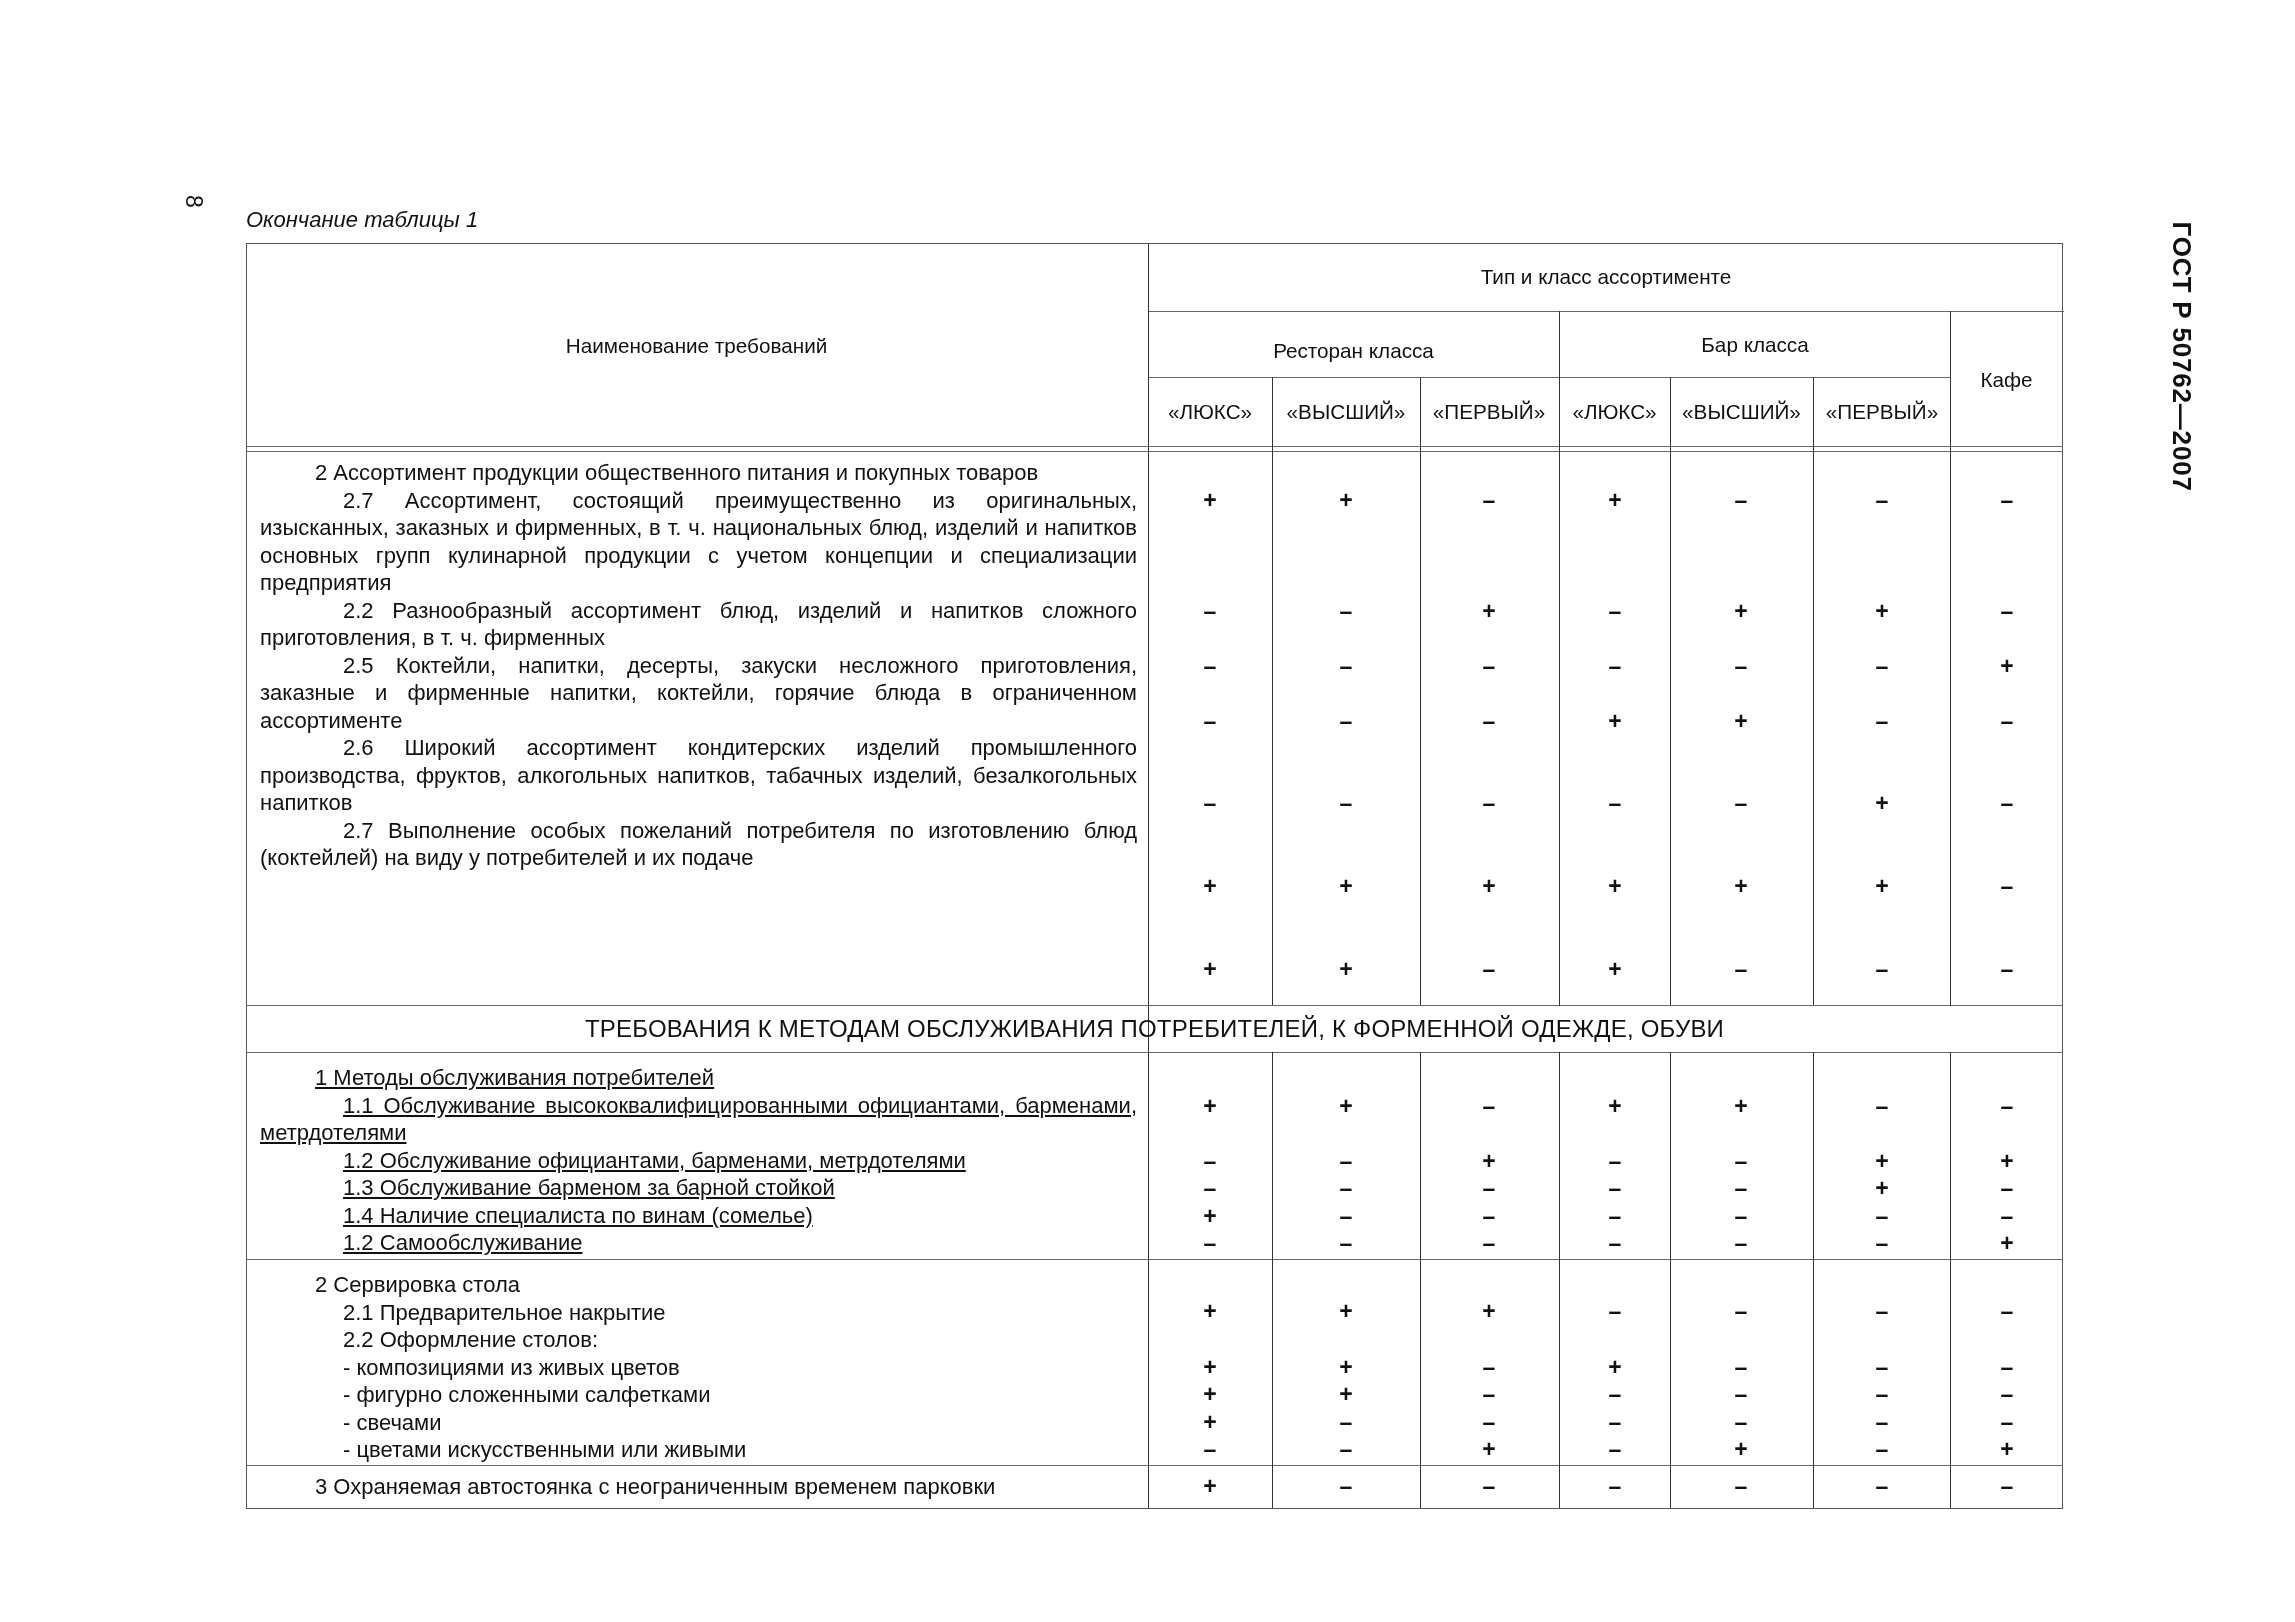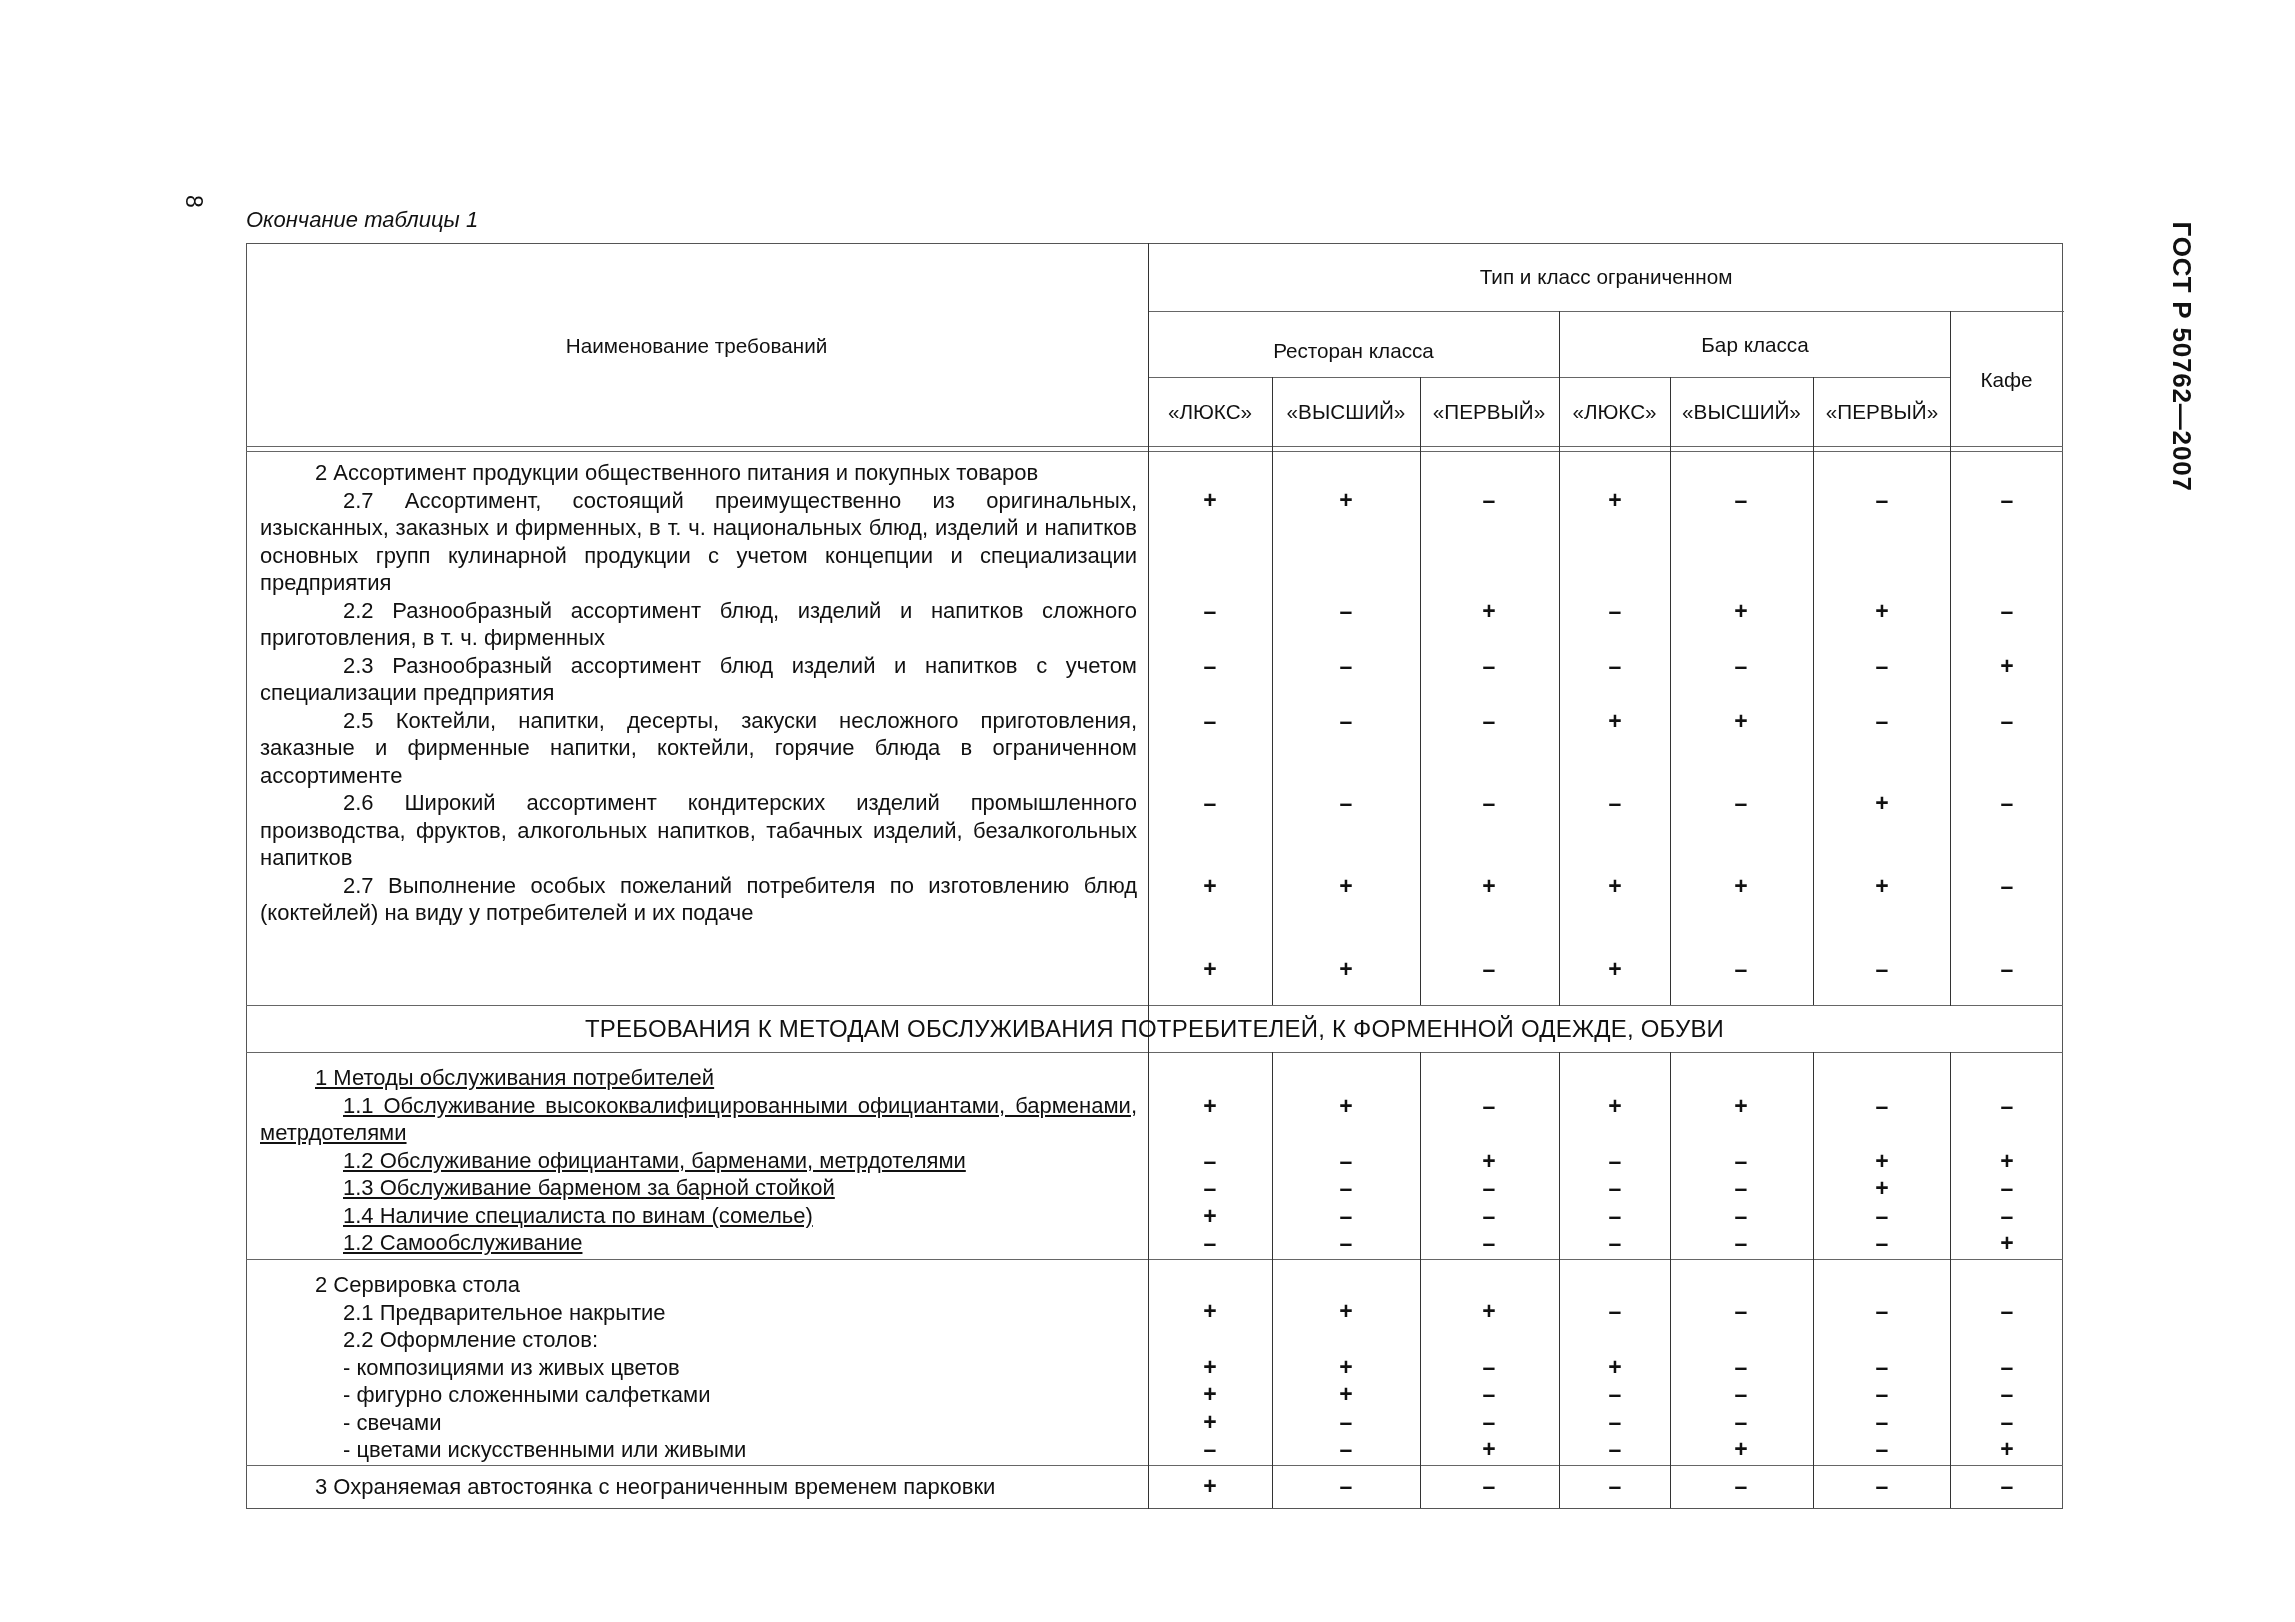--- a/index.html
+++ b/index.html
@@ -53,36 +53,35 @@
     <div class="vline" style="left: 1559px; top: 1052px; height: 456px;"></div>
     <div class="vline" style="left: 1670px; top: 377px; height: 628px;"></div>
     <div class="vline" style="left: 1670px; top: 1052px; height: 456px;"></div>
     <div class="vline" style="left: 1813px; top: 377px; height: 628px;"></div>
     <div class="vline" style="left: 1813px; top: 1052px; height: 456px;"></div>
     <div class="vline" style="left: 1950px; top: 311px; height: 695px;"></div>
     <div class="vline" style="left: 1950px; top: 1052px; height: 456px;"></div>
   </div>
 
 <div class="hdr" style="left:246px;top:243px;width:901px;height:205px;">Наименование требований</div>
-<div class="hdr" style="left:1148px;top:243px;width:916px;height:68px;">Тип и класс ограниченном</div>
+<div class="hdr" style="left:1148px;top:243px;width:916px;height:68px;">Тип и класс ассортименте</div>
 <div class="hdr" style="left:1148px;top:311px;width:411px;height:79px;">Ресторан класса</div>
 <div class="hdr" style="left:1559px;top:311px;width:392px;height:67px;">Бар класса</div>
 <div class="hdr" style="left:1950px;top:311px;width:113px;height:137px;">Кафе</div>
 <div class="hdr" style="left:1148px;top:377px;width:124px;height:70px;">«ЛЮКС»</div>
 <div class="hdr" style="left:1272px;top:377px;width:148px;height:70px;">«ВЫСШИЙ»</div>
 <div class="hdr" style="left:1420px;top:377px;width:138px;height:70px;">«ПЕРВЫЙ»</div>
 <div class="hdr" style="left:1559px;top:377px;width:111px;height:70px;">«ЛЮКС»</div>
 <div class="hdr" style="left:1670px;top:377px;width:143px;height:70px;">«ВЫСШИЙ»</div>
 <div class="hdr" style="left:1813px;top:377px;width:138px;height:70px;">«ПЕРВЫЙ»</div>
 
 <div class="txt" style="left:260px;top:459px;width:877px;">
   <p class="ind1">2  Ассортимент продукции общественного питания и покупных товаров</p>
   <p class="ind2">2.7 Ассортимент, состоящий преимущественно из оригинальных, изысканных, заказных и фирменных, в т. ч. национальных блюд, изделий и напитков основных групп кулинарной продукции с учетом концепции и специализации предприятия</p>
   <p class="ind2">2.2  Разнообразный ассортимент блюд, изделий и напитков сложного приготовления, в т. ч. фирменных</p>
-  <p class="ind2">2.3  Разнообразный ассортимент блюд изделий и напитков с учетом специализации предприятия</p>
   <p class="ind2">2.5 Коктейли, напитки, десерты, закуски несложного приготовления, заказные и фирменные напитки, коктейли, горячие блюда в ограниченном ассортименте</p>
   <p class="ind2">2.6 Широкий ассортимент кондитерских изделий промышленного производства, фруктов, алкогольных напитков, табачных изделий, безалкогольных напитков</p>
   <p class="ind2">2.7 Выполнение особых пожеланий потребителя по изготовлению блюд (коктейлей) на виду у потребителей и их подаче</p>
 </div>
 
 <div class="section-heading" style="left:246px;top:1015px;width:1817px;">ТРЕБОВАНИЯ К МЕТОДАМ ОБСЛУЖИВАНИЯ ПОТРЕБИТЕЛЕЙ, К ФОРМЕННОЙ ОДЕЖДЕ, ОБУВИ</div>
 
 <div class="txt" style="left:260px;top:1064px;width:877px;text-decoration:underline;">
   <p class="ind1">1  Методы обслуживания потребителей</p>
   <p class="ind2">1.1 Обслуживание высококвалифицированными официантами, барменами, метрдотелями</p>

